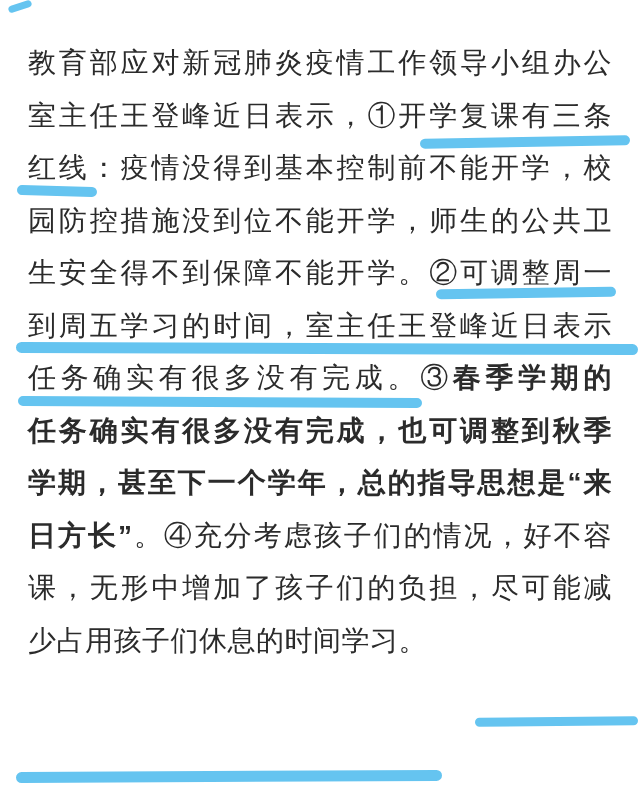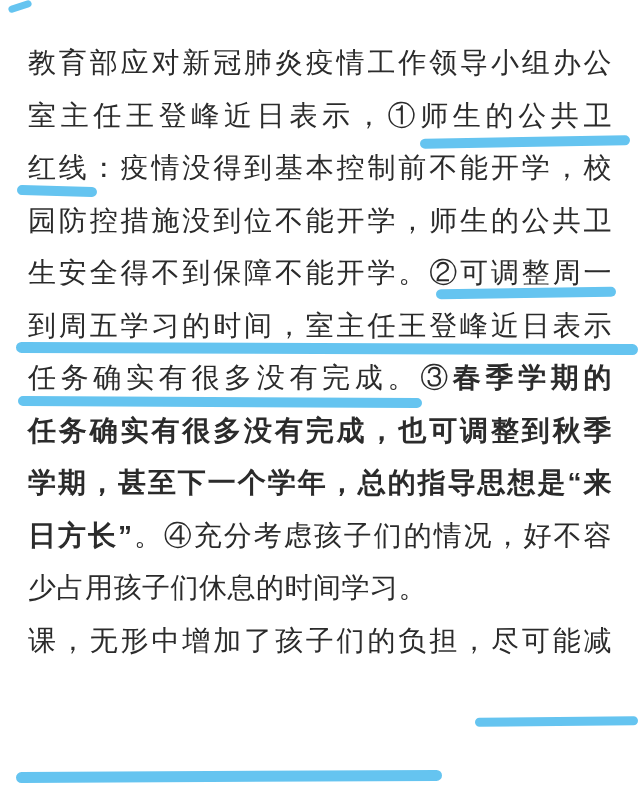--- a/index.html
+++ b/index.html
@@ -50,21 +50,21 @@
 
 <div class="page">
 
   <div class="article">
 
     <div class="line">
       <span class="seg">教育部应对新冠肺炎疫情工作领导小组办公</span>
     </div>
 
     <div class="line">
-      <span class="seg">室主任王登峰近日表示，①</span><span class="seg">师生的公共卫</span>
+      <span class="seg">室主任王登峰近日表示，①</span><span class="seg">开学复课有三条</span>
     </div>
 
     <div class="line">
       <span class="seg">红线</span><span class="seg">：疫情没得到基本控制前不能开学，校</span>
     </div>
 
     <div class="line">
       <span class="seg">园防控措施没到位不能开学，师生的公共卫</span>
     </div>
 
@@ -87,26 +87,26 @@
     <div class="line">
       <span class="seg bold">学期，甚至下一个学年，总的指导思想是“来</span>
     </div>
 
     <div class="line">
       <span class="seg bold">日方长”</span><span class="seg">。④充分考虑孩子们的情况，好不容</span>
     </div>
 
 
 
+    <div class="line">
+      <span class="seg">课，无形中增加了孩子们的负担，</span><span class="seg">尽可能减</span>
+    </div>
+
     <div class="line last">
       <span class="seg">少占用孩子们休息的时间学习。</span>
-    </div>
-
-    <div class="line">
-      <span class="seg">课，无形中增加了孩子们的负担，</span><span class="seg">尽可能减</span>
     </div>
 
   </div>
 
   <div class="stroke" style="left:8px; top:3px; width:24px; height:7px; transform:rotate(-18deg);"></div>
 
   <div class="stroke" style="left:420px; top:137px; width:210px; height:10px; transform:rotate(-1deg);"></div>
 
   <div class="stroke" style="left:17px; top:186px; width:80px; height:10px; transform:rotate(1.5deg);"></div>
 

